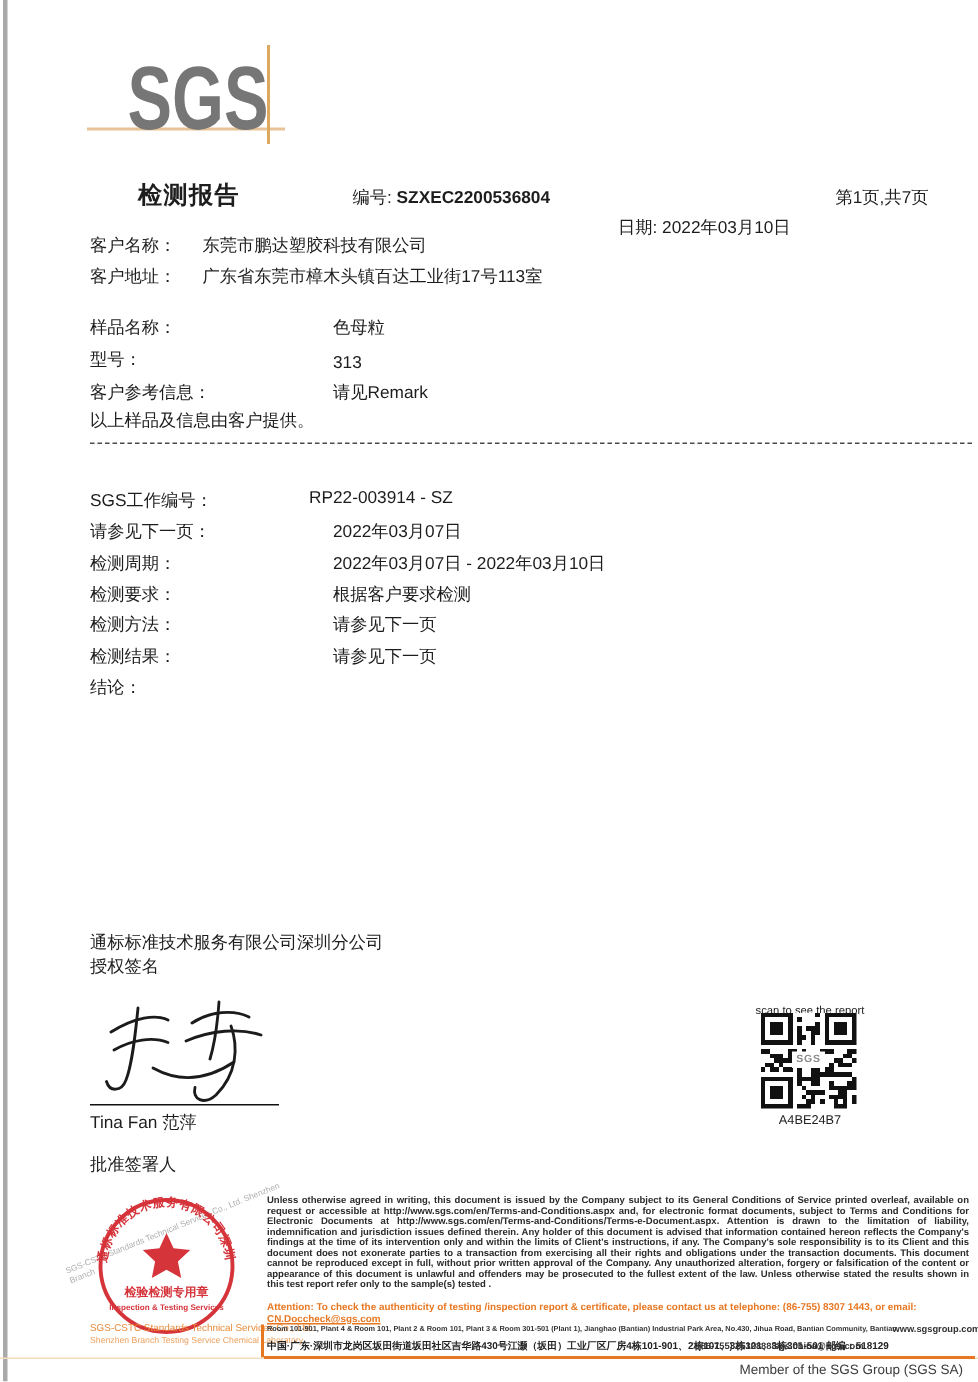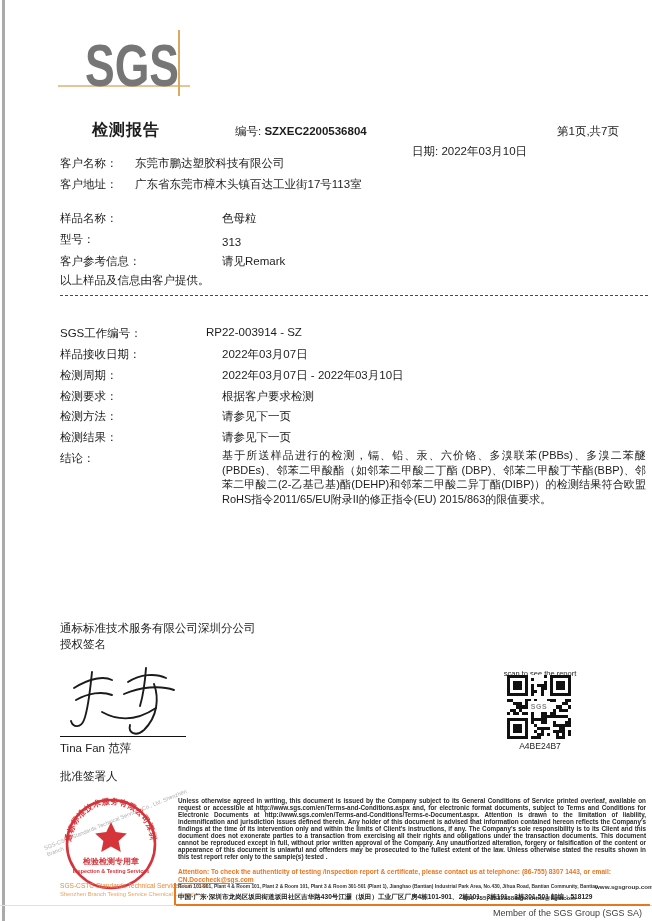--- a/index.html
+++ b/index.html
@@ -86,32 +86,31 @@
   <div class="abs val" style="left:222px;top:211px">色母粒</div>
   <div class="abs lbl" style="left:60px;top:232px">型号：</div>
   <div class="abs val" style="left:222px;top:236px">313</div>
   <div class="abs lbl" style="left:60px;top:254px">客户参考信息：</div>
   <div class="abs val" style="left:222px;top:254px">请见Remark</div>
   <div class="abs lbl" style="left:60px;top:273px">以上样品及信息由客户提供。</div>
   <div class="abs dashed"></div>
 
   <div class="abs lbl" style="left:60px;top:326px">SGS工作编号：</div>
   <div class="abs val" style="left:206px;top:326px">RP22-003914 - SZ</div>
-  <div class="abs lbl" style="left:60px;top:347px">样品接收日期：</div>
+  <div class="abs lbl" style="left:60px;top:347px">请参见下一页：</div>
   <div class="abs val" style="left:222px;top:347px">2022年03月07日</div>
   <div class="abs lbl" style="left:60px;top:368px">检测周期：</div>
   <div class="abs val" style="left:222px;top:368px">2022年03月07日 - 2022年03月10日</div>
   <div class="abs lbl" style="left:60px;top:389px">检测要求：</div>
   <div class="abs val" style="left:222px;top:389px">根据客户要求检测</div>
   <div class="abs lbl" style="left:60px;top:409px">检测方法：</div>
   <div class="abs val" style="left:222px;top:409px">请参见下一页</div>
   <div class="abs lbl" style="left:60px;top:430px">检测结果：</div>
   <div class="abs val" style="left:222px;top:430px">请参见下一页</div>
   <div class="abs lbl" style="left:60px;top:451px">结论：</div>
-  <div class="abs concl">基于所送样品进行的检测，镉、铅、汞、六价铬、多溴联苯(PBBs)、多溴二苯醚(PBDEs)、邻苯二甲酸酯（如邻苯二甲酸二丁酯 (DBP)、邻苯二甲酸丁苄酯(BBP)、邻苯二甲酸二(2-乙基己基)酯(DEHP)和邻苯二甲酸二异丁酯(DIBP)）的检测结果符合欧盟RoHS指令2011/65/EU附录II的修正指令(EU) 2015/863的限值要求。</div>
 
   <div class="abs sig-company">通标标准技术服务有限公司深圳分公司</div>
   <div class="abs sig-auth">授权签名</div>
   <div class="abs" style="left:62px;top:662px">
     <svg width="130" height="78" viewBox="0 0 130 78" fill="none" stroke="#1b1b1b" stroke-width="1.9" stroke-linecap="round">
       <path d="M12,26 C28,16 42,14 50,18"></path>
       <path d="M30,10 C28,30 26,48 22,58 C19,66 11,66 9,59"></path>
       <path d="M14,38 C26,31 40,29 50,33"></path>
       <path d="M66,20 C78,12 94,11 104,16"></path>
       <path d="M84,6 C83,20 81,34 78,44"></path>

